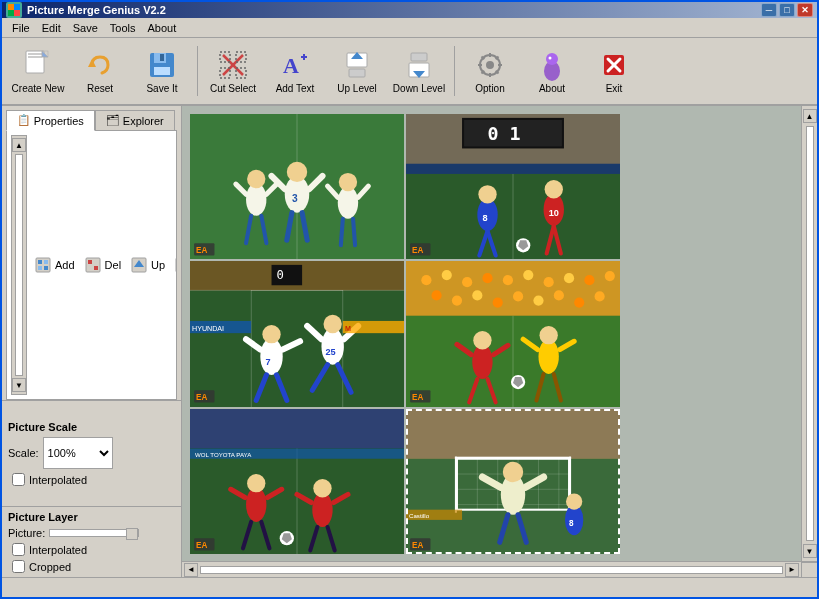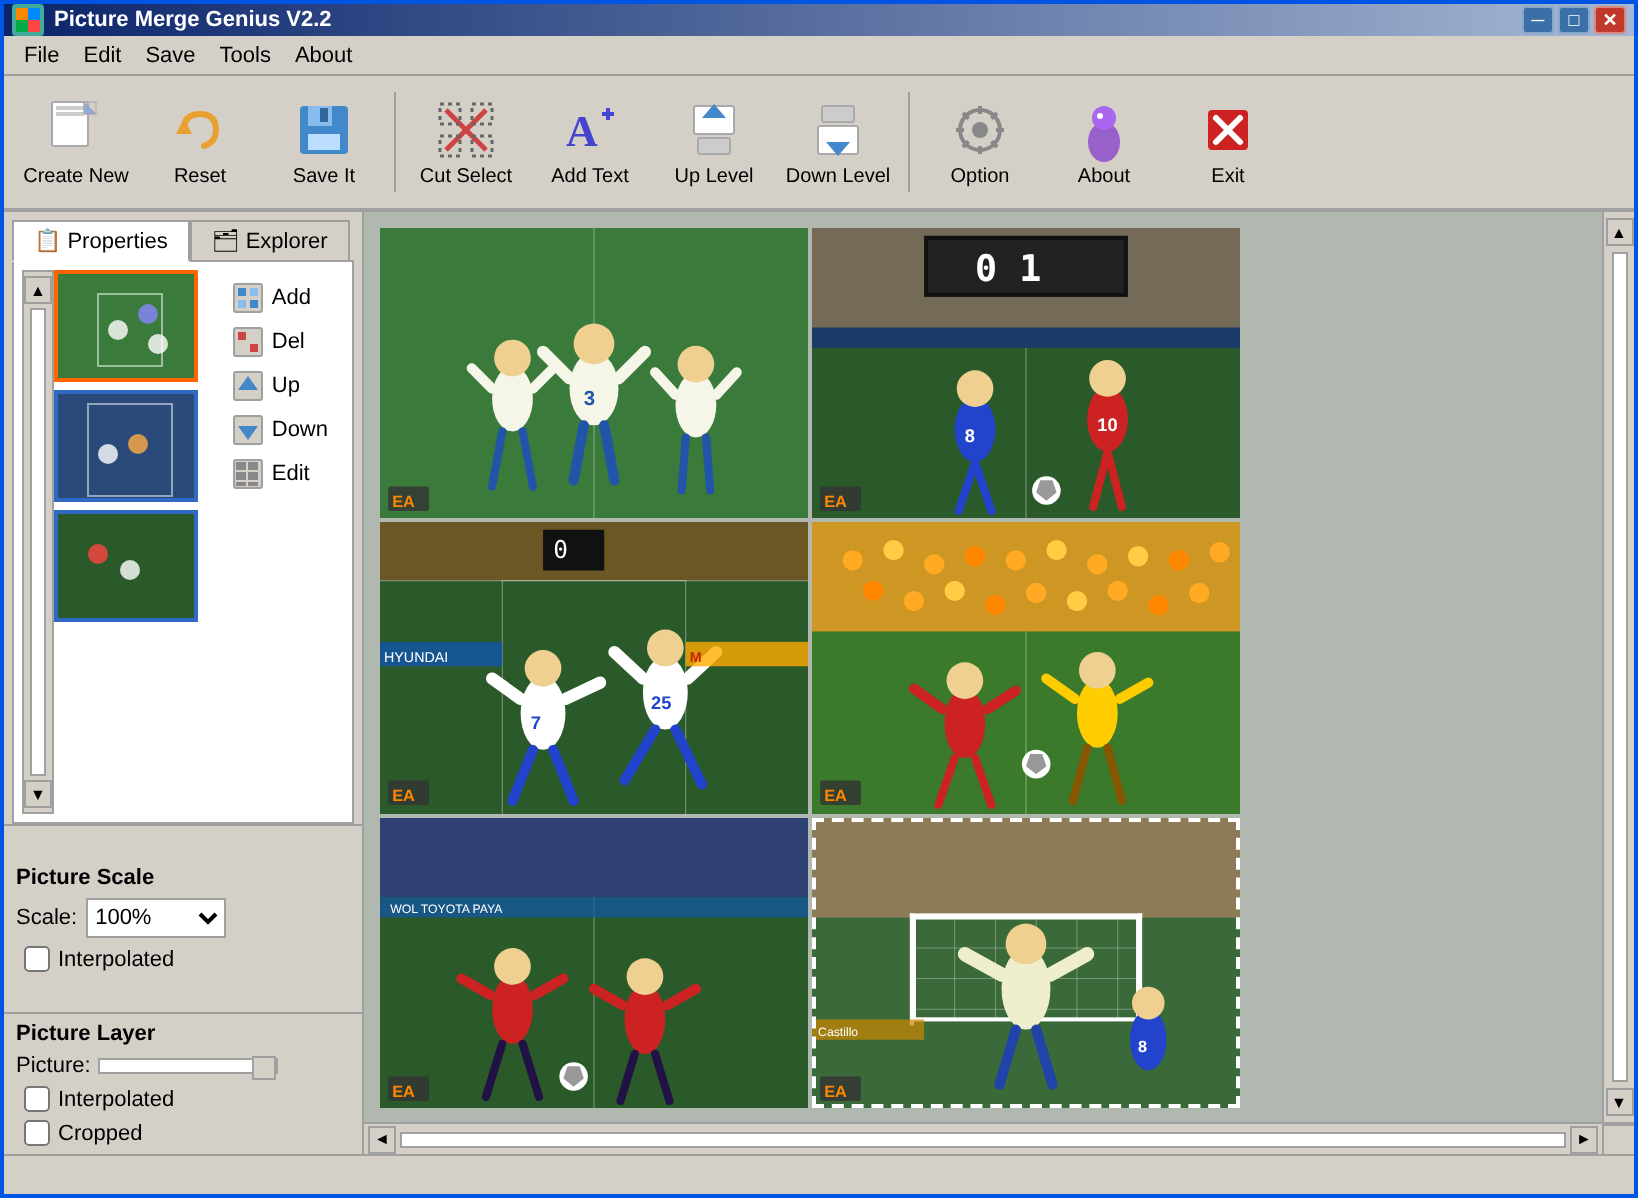--- a/index.html
+++ b/index.html
@@ -166,21 +166,21 @@
     }
     .scroll-arrow {
       width: 14px; height: 14px;
       background: #d4d0c8;
       border: 1px solid #a0a0a0;
       display: flex; align-items: center; justify-content: center;
       cursor: pointer; font-size: 8px;
     }
     #thumb-side-btns {
       display: flex;
-      flex-direction: column;
+      flex-direction: row;
       gap: 2px;
       padding: 4px 4px;
     }
     .side-btn {
       display: flex;
       align-items: center;
       gap: 4px;
       cursor: pointer;
       padding: 2px 4px;
       font-size: 11px;
@@ -203,21 +203,21 @@
     }
     .scale-row {
       display: flex;
       align-items: center;
       gap: 4px;
       margin-bottom: 4px;
     }
     .scale-label { font-size: 11px; }
     .scale-select {
       width: 70px;
-      height: 20px;
+      height: 32px;
       font-size: 11px;
       border: 1px solid #a0a0a0;
       background: white;
     }
     .checkbox-row {
       display: flex;
       align-items: center;
       gap: 4px;
       margin-left: 4px;
     }

